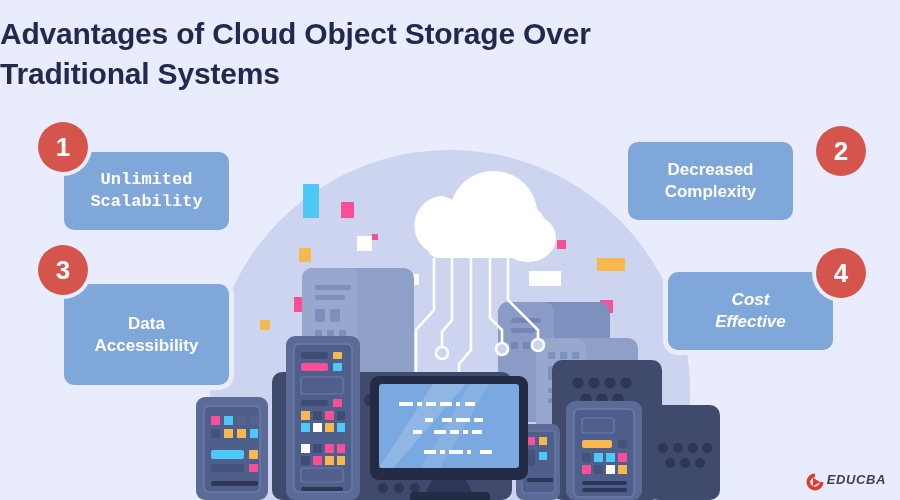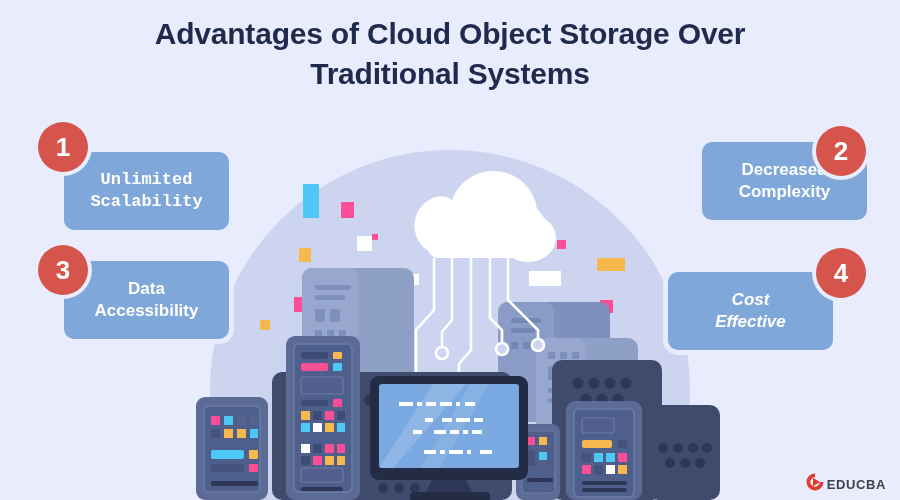--- a/index.html
+++ b/index.html
@@ -7,21 +7,20 @@
     width:900px;height:500px;
     background:#e9ecfd;
     font-family:"Liberation Sans", sans-serif;
     overflow:hidden;
   }
   #stage{position:relative;width:900px;height:500px;overflow:hidden;}
 
   
   .title{
     position:absolute;left:0;top:14px;width:900px;
-    text-align:center;
     color:#1f2a4d;
     font-size:30px;font-weight:bold;line-height:1.32;
     letter-spacing:-0.2px;
     white-space:pre-line;
   }
 
   
   .illus{position:absolute;left:0;top:0;width:900px;height:500px;}
 
   
@@ -31,43 +30,43 @@
     border-radius:10px;
     color:#ffffff;
     font-size:17px;font-weight:bold;line-height:1.28;
     display:flex;align-items:center;justify-content:center;
     text-align:center;
     white-space:pre-line;
     box-shadow:0 0 0 5px #e9ecfd;
     z-index:6;
   }
   .fbox.b1{left:64px;top:152px;width:165px;height:78px;font-family:Liberation Mono, monospace;}
-  .fbox.b2{left:702px;top:142px;width:165px;height:78px;}
-  .fbox.b3{left:64px;top:261px;width:165px;height:78px;}
+  .fbox.b2{left:628px;top:142px;width:165px;height:78px;}
+  .fbox.b3{left:64px;top:284px;width:165px;height:101px;}
   .fbox.b4{left:668px;top:272px;width:165px;height:78px;font-style:italic;}
 
   .badge{
     position:absolute;
     width:50px;height:50px;border-radius:50%;
     background:#d5544b;
     color:#ffffff;
     font-size:26px;font-weight:bold;
     display:flex;align-items:center;justify-content:center;
     box-shadow:0 0 0 4px #e9ecfd;
     z-index:7;
   }
   .badge.n1{left:38px;top:122px;}
   .badge.n2{left:816px;top:126px;}
   .badge.n3{left:38px;top:245px;}
   .badge.n4{left:816px;top:248px;}
 
   
   .logo{
     position:absolute;right:14px;bottom:8px;
-    display:flex;align-items:flex-end;gap:2px;z-index:8;
+    display:flex;align-items:flex-start;gap:2px;z-index:8;font-style:italic;
   }
   .logo-text{
     color:#3c4251;font-size:13px;font-weight:bold;letter-spacing:0.6px;
   }
 </style>
 </head>
 <body>
 
 <div id="stage">
 

